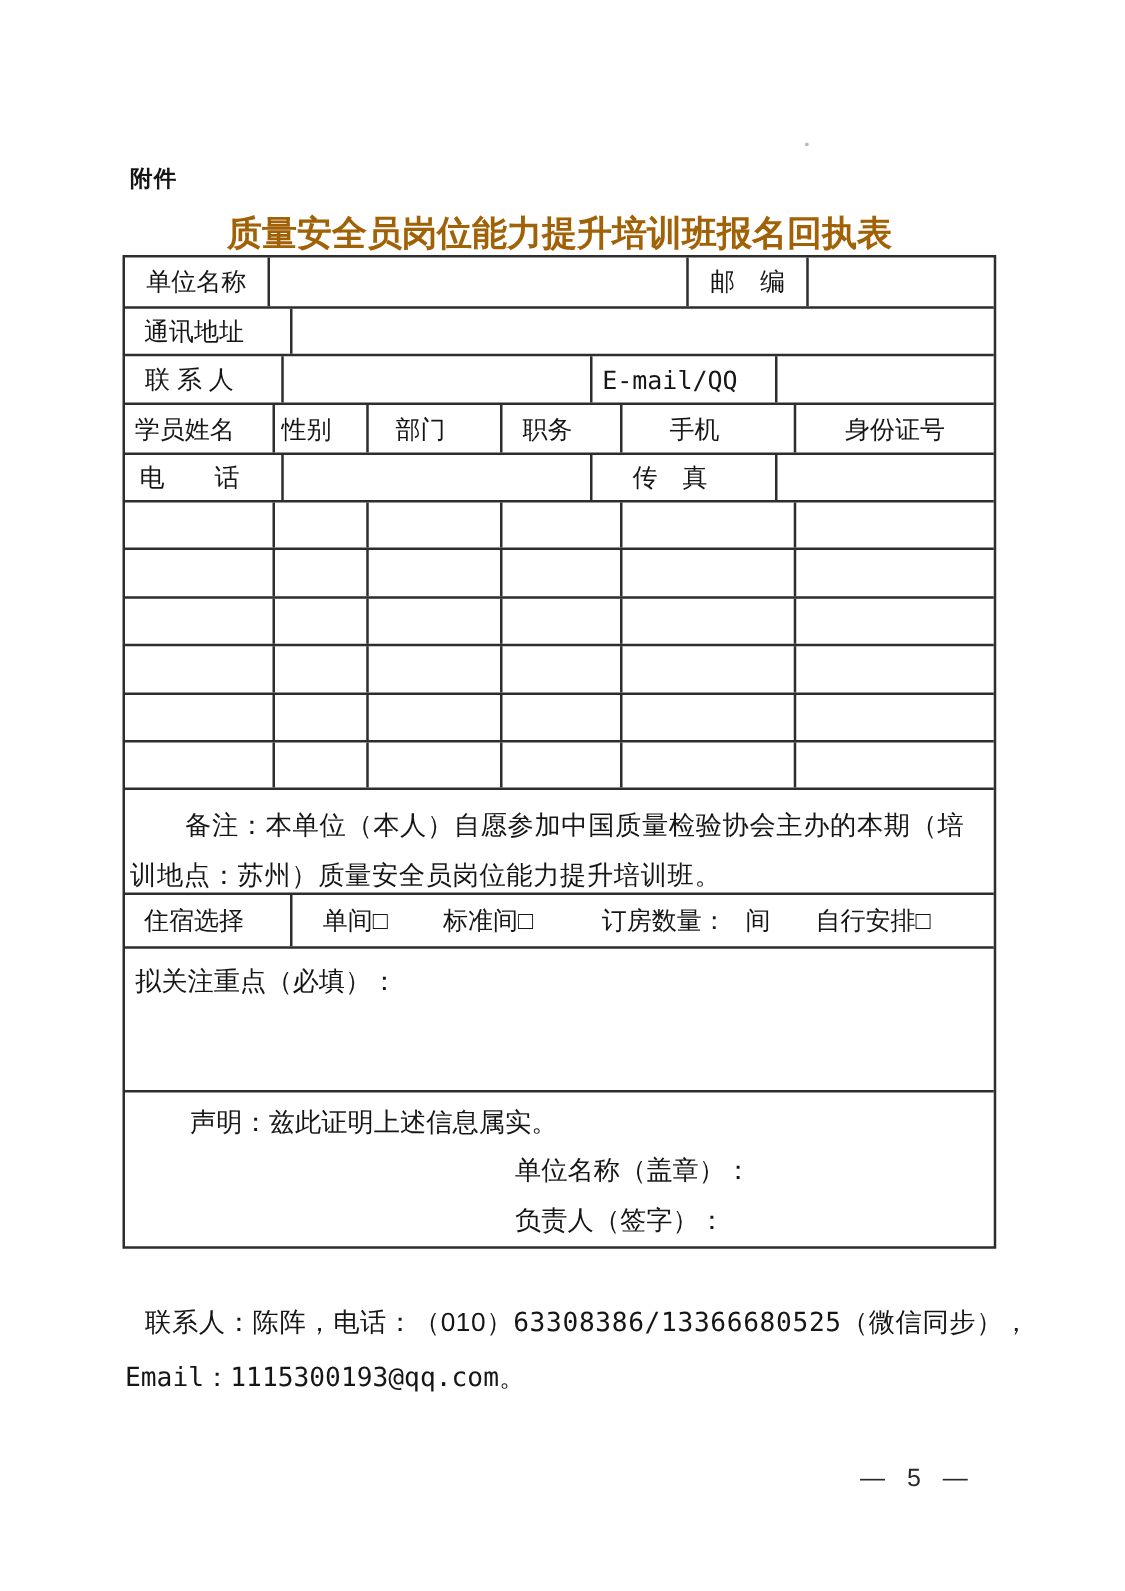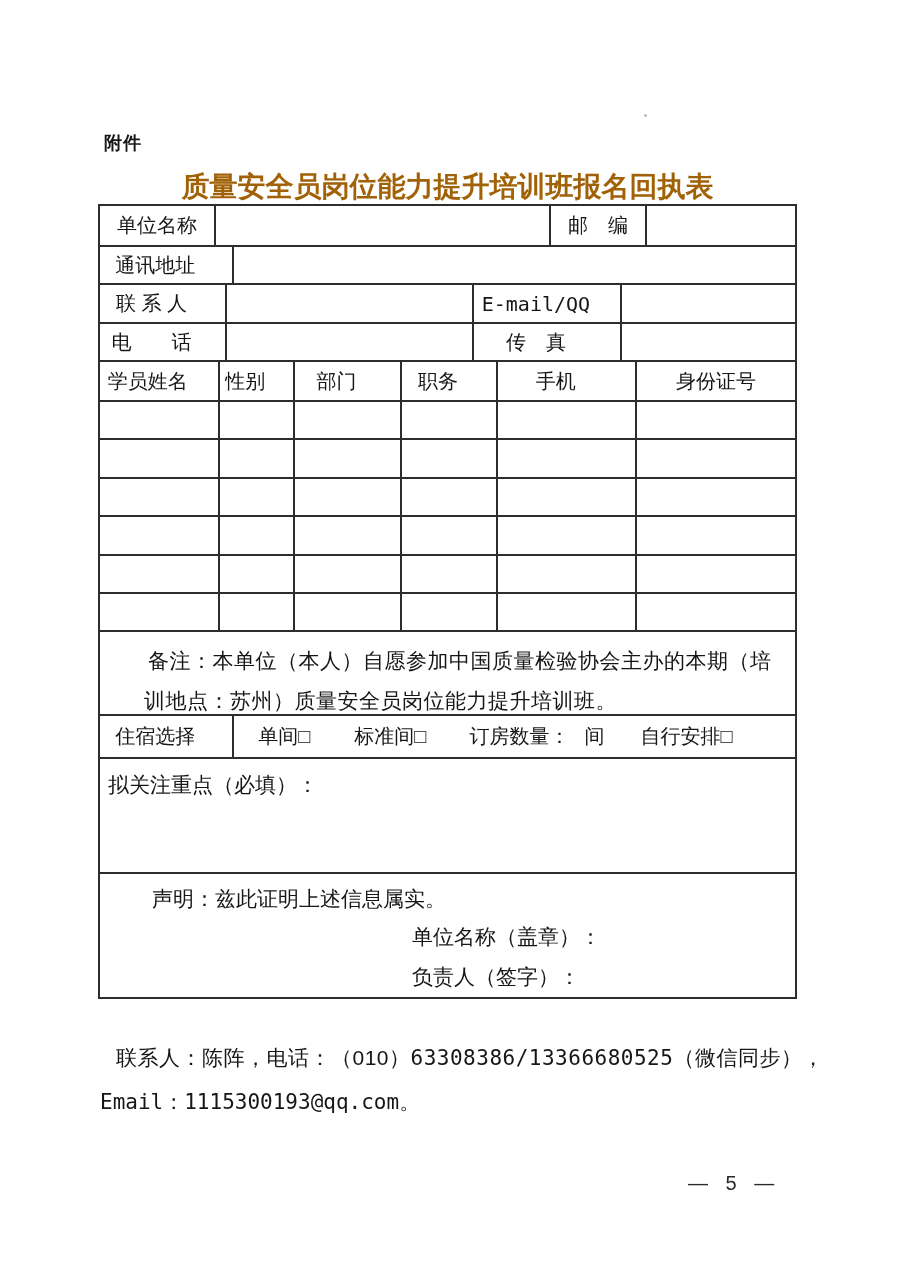--- a/index.html
+++ b/index.html
@@ -51,24 +51,24 @@
   .r2-b{width:581px}
   .r34-b{width:248px}.r34-c{width:140px}.r34-d{width:193px}
   .c1{width:114px}.c2{width:63px}.c3{width:101px}.c4{width:88px}.c5{width:139px}.c6{width:190px}
   .acc-b{width:581px}
   
   .remark-cell{
     width:695px;display:block;padding-top:9px;
     font-size:21px;line-height:40px;letter-spacing:0.5px;
   }
   .remark-l1{padding-left:48px;}
-  .remark-l2{padding-left:4px;margin-left:40px;}
+  .remark-l2{padding-left:4px;}
   .accom-content{padding-left:24px;}
   .accom-content span{white-space:nowrap;}
-  .acc-g1{margin-left:44px}.acc-g2{margin-left:43px}.acc-g3{margin-left:15px}.acc-g4{margin-left:36px}
+  .acc-g1{margin-left:44px}.acc-g2{margin-left:55px}.acc-g3{margin-left:15px}.acc-g4{margin-left:36px}
   .focus-cell{
     width:695px;display:block;padding:12px 0 0 8px;
     font-size:21px;
   }
   .sign-cell{width:695px;display:block;font-size:21px;}
   .sign-cell .ln{line-height:26px;}
   .decl{margin-top:12px;padding-left:52px;}
   .seal{margin-top:12px;padding-left:312px;}
   .signer{margin-top:14px;padding-left:312px;}
   .dateln{margin-top:12px;padding-left:523px;display:flex;}
@@ -112,34 +112,34 @@
       <div class="cell r2-b"></div>
     </div>
 
     <div class="trow r3 bt">
       <div class="cell first cL center">联 系 人</div>
       <div class="cell r34-b"></div>
       <div class="cell r34-c center mono">E-mail/QQ</div>
       <div class="cell r34-d"></div>
     </div>
 
-    <div class="trow r4 bt">
-      <div class="cell first cL center">电　　话</div>
-      <div class="cell r34-b"></div>
-      <div class="cell r34-c center">传　真</div>
-      <div class="cell r34-d"></div>
-    </div>
-
     <div class="trow r5 bt">
       <div class="cell first c1 center">学员姓名</div>
       <div class="cell c2 center">性别</div>
       <div class="cell c3 center">部门</div>
       <div class="cell c4 center">职务</div>
       <div class="cell c5 center">手机</div>
       <div class="cell c6 center">身份证号</div>
+    </div>
+
+    <div class="trow r4 bt">
+      <div class="cell first cL center">电　　话</div>
+      <div class="cell r34-b"></div>
+      <div class="cell r34-c center">传　真</div>
+      <div class="cell r34-d"></div>
     </div>
 
     <div>
         <div class="trow srow bt">
           <div class="cell c1 first"></div>
           <div class="cell c2"></div>
           <div class="cell c3"></div>
           <div class="cell c4"></div>
           <div class="cell c5"></div>
           <div class="cell c6"></div>

